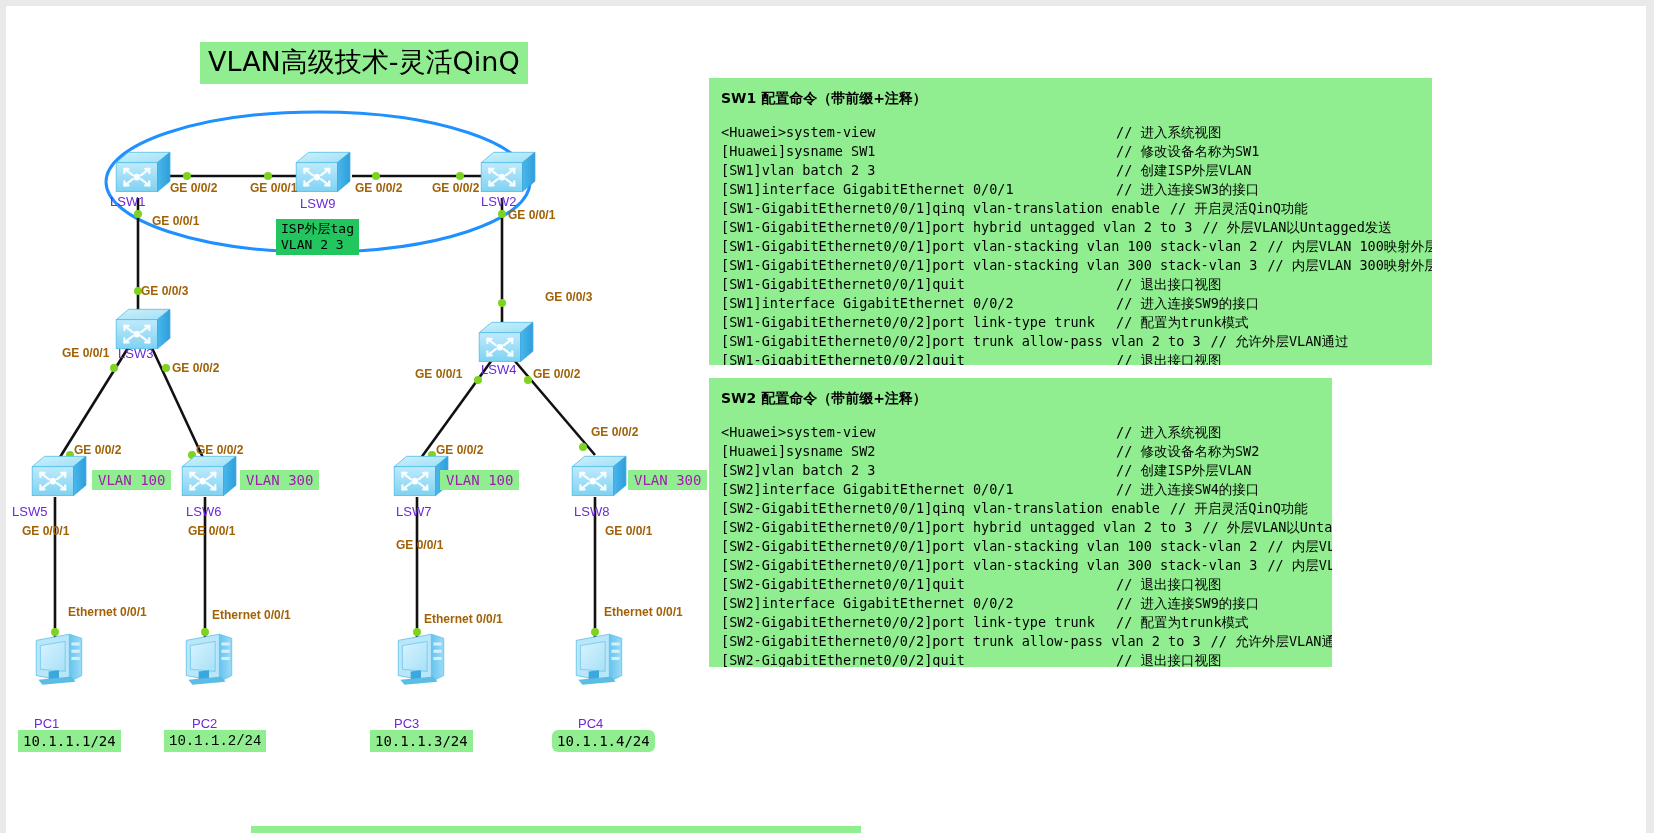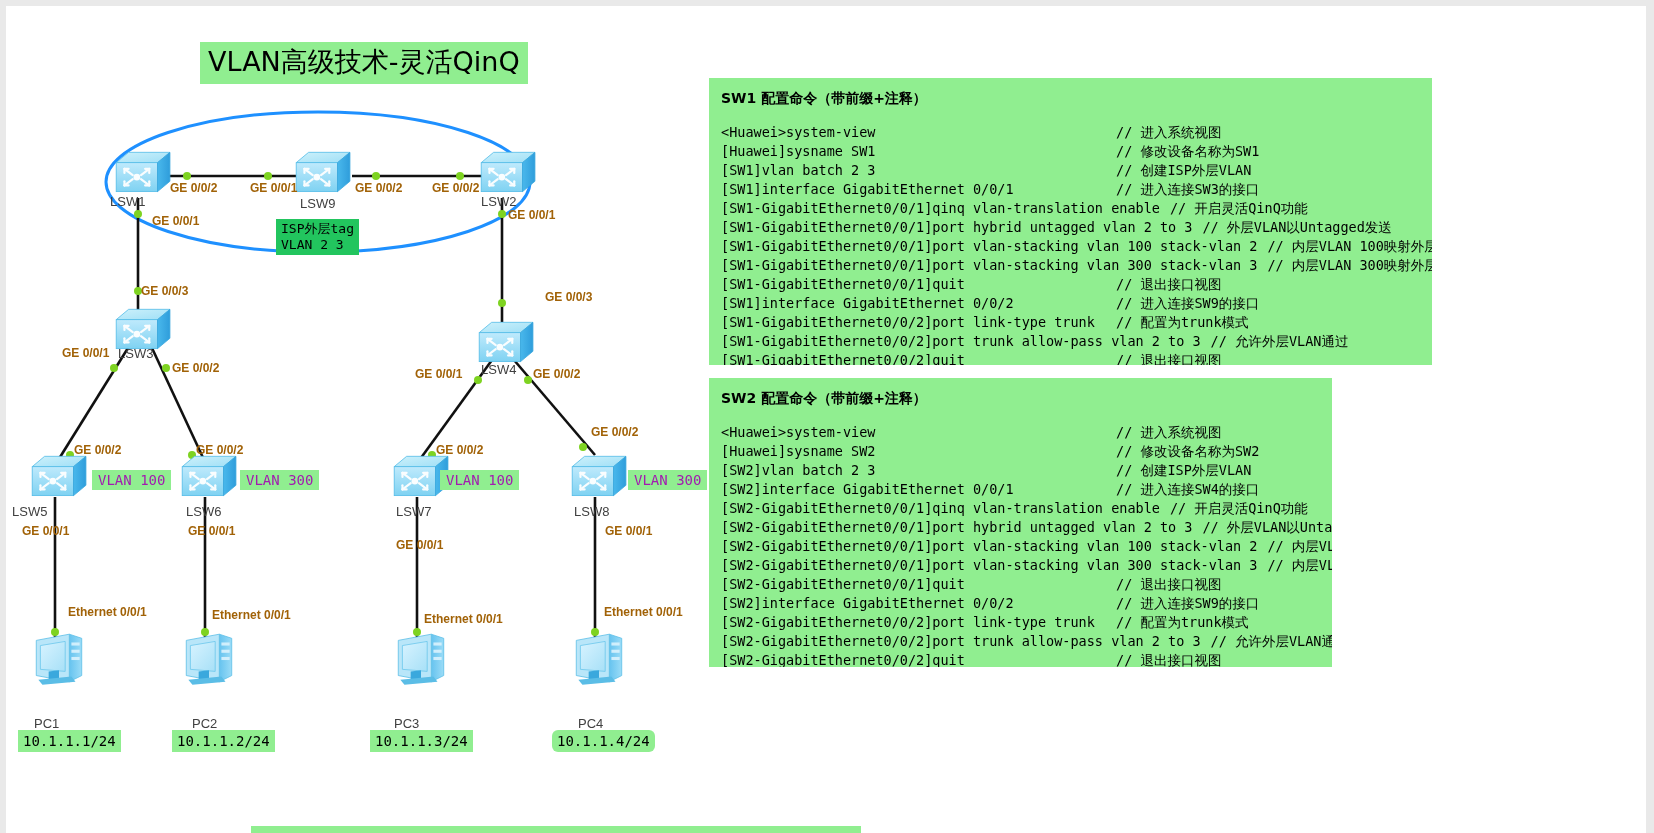--- a/index.html
+++ b/index.html
@@ -24,21 +24,21 @@
     font-family:"DejaVu Sans",sans-serif;
     padding:2px 8px 4px 8px;white-space:nowrap;
     letter-spacing:0px;
   }
 
   
   #topo{position:absolute;left:0;top:0;width:700px;height:790px;}
 
   
   .nlabel{
-    position:absolute;font-size:13px;color:#404040;
+    position:absolute;font-size:13px;color:#6d28d9;
     font-family:"Liberation Sans",sans-serif;white-space:nowrap;
   }
   .plabel{
     position:absolute;font-size:12px;color:#a16207;font-weight:bold;
     font-family:"Liberation Sans",sans-serif;white-space:nowrap;
   }
   .vtag{
     position:absolute;background:#90ee90;color:#a21caf;
     font-family:"DejaVu Sans Mono",monospace;
     font-size:14px;padding:2px 6px;white-space:nowrap;
@@ -212,21 +212,21 @@
   <div class="nlabel" style="left:186px;top:504px;">LSW6</div>
   <div class="nlabel" style="left:396px;top:504px;">LSW7</div>
   <div class="nlabel" style="left:574px;top:504px;">LSW8</div>
 
   <div class="nlabel" style="left:34px;top:716px;">PC1</div>
   <div class="nlabel" style="left:192px;top:716px;">PC2</div>
   <div class="nlabel" style="left:394px;top:716px;">PC3</div>
   <div class="nlabel" style="left:578px;top:716px;">PC4</div>
 
   <div class="iptag" style="left:18px;top:730px;">10.1.1.1/24</div>
-  <div class="iptag" style="left:172px;top:730px;">10.1.1.2/24</div>
+  <div class="iptag" style="left:164px;top:730px;font-family:Liberation Mono, monospace;">10.1.1.2/24</div>
   <div class="iptag" style="left:370px;top:730px;">10.1.1.3/24</div>
   <div class="iptag" style="left:552px;top:730px;border-radius:6px;">10.1.1.4/24</div>
 
   <div class="vtag" style="left:92px;top:470px;">VLAN 100</div>
   <div class="vtag" style="left:240px;top:470px;">VLAN 300</div>
   <div class="vtag" style="left:440px;top:470px;">VLAN 100</div>
   <div class="vtag" style="left:628px;top:470px;">VLAN 300</div>
 
   <div class="isptag" style="left:276px;top:219px;">
     <div>ISP外层tag</div>

